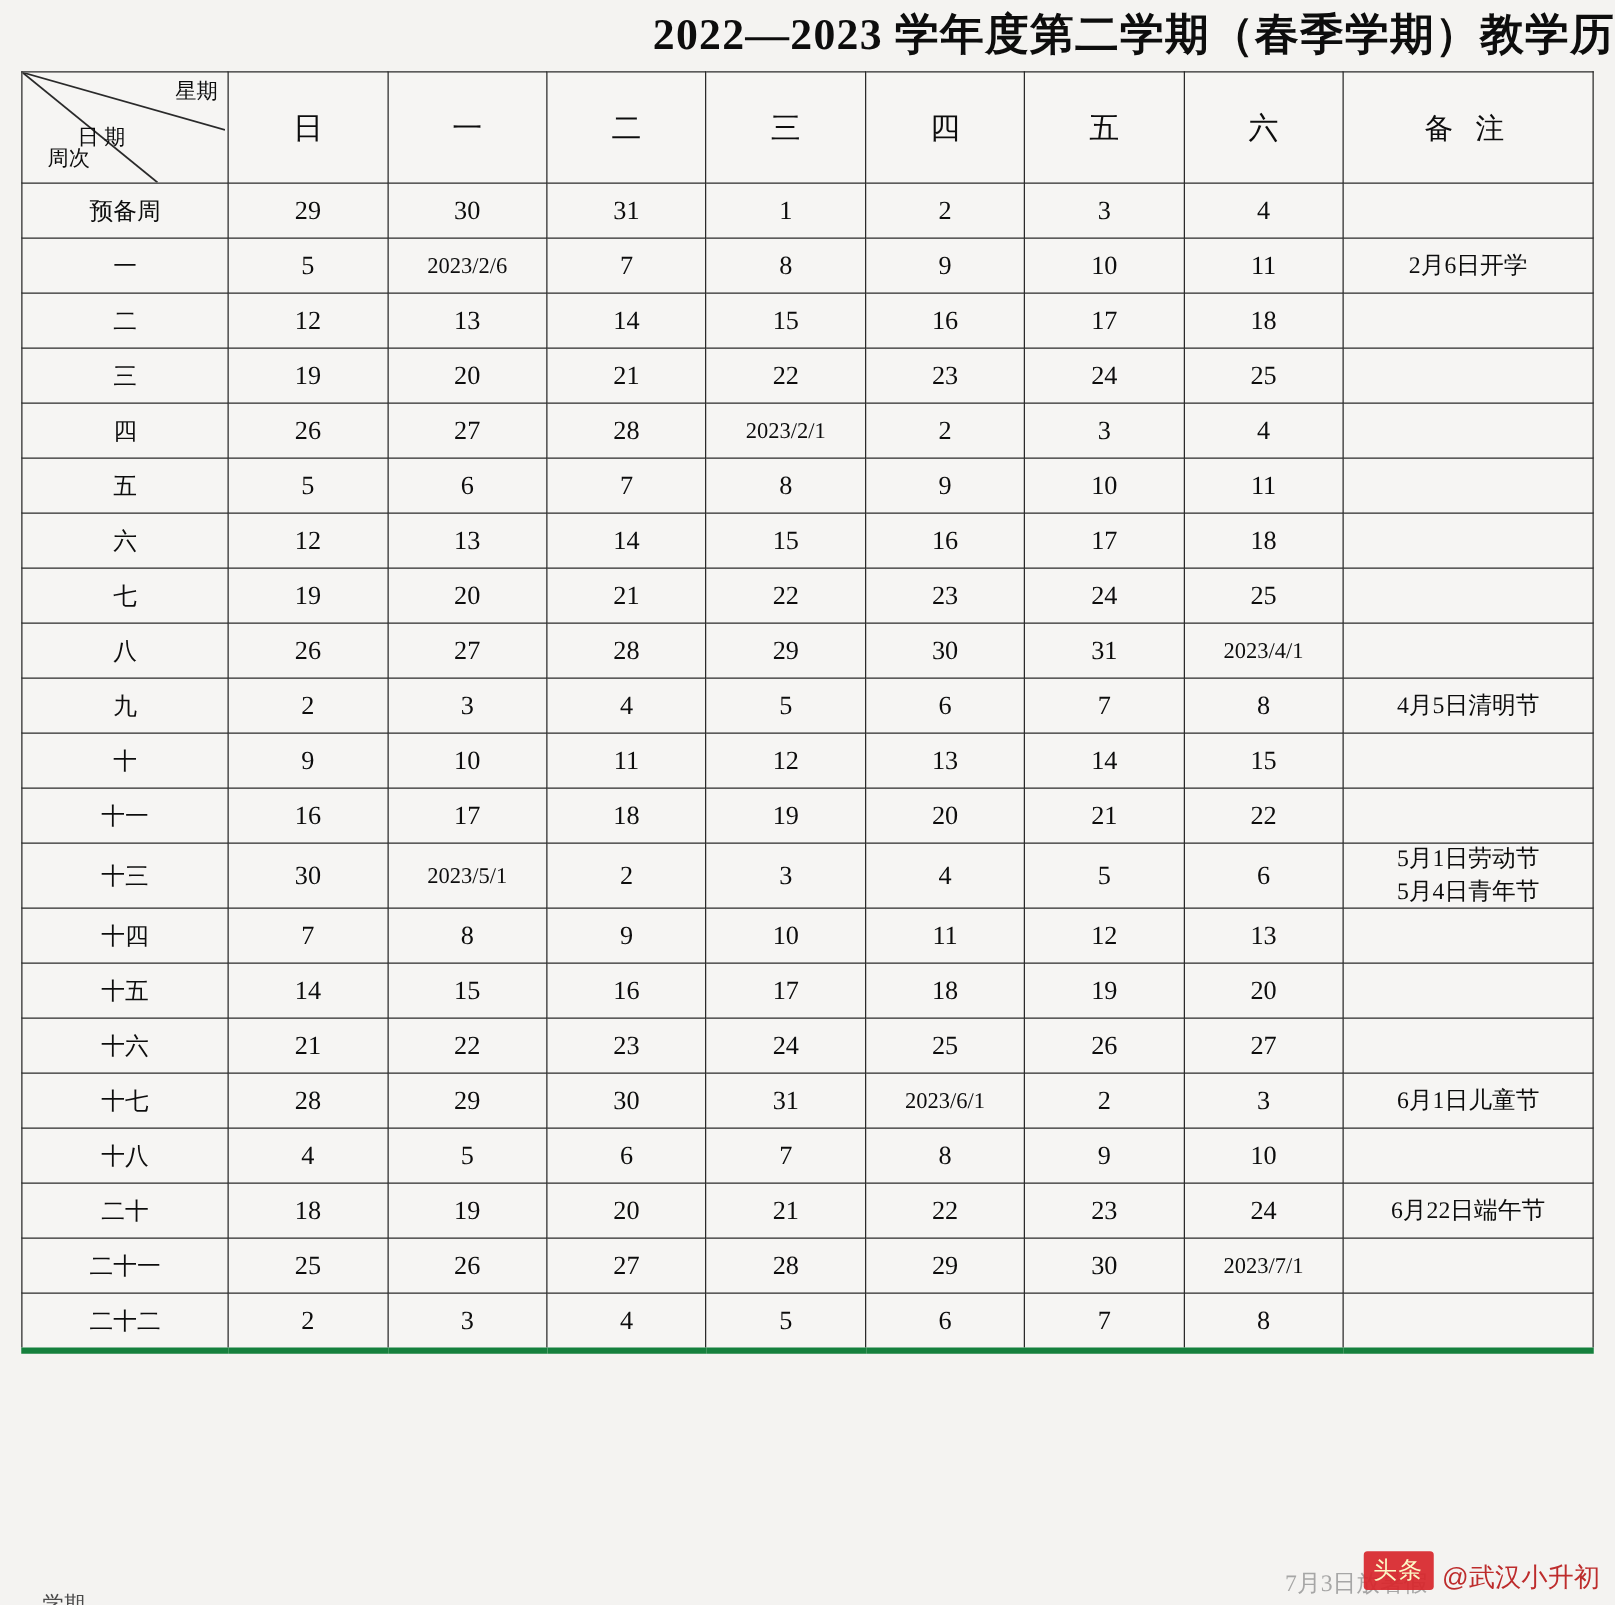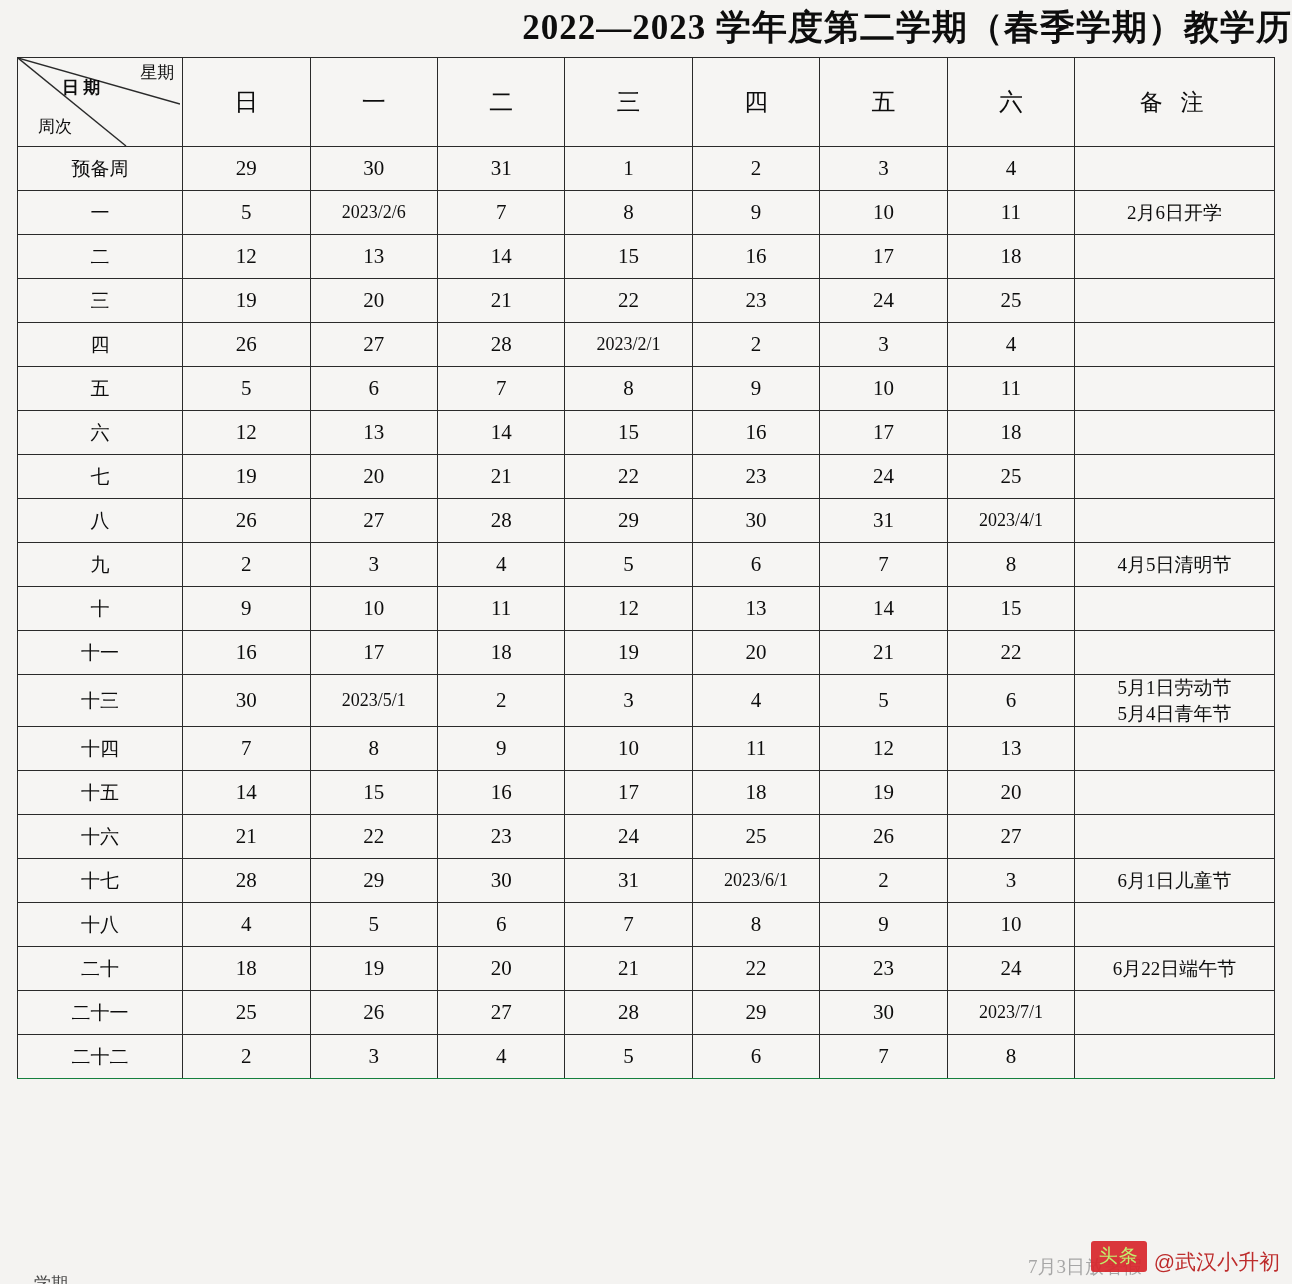--- a/index.html
+++ b/index.html
@@ -45,56 +45,56 @@
     position:relative;
     height:88px;
     padding:0;
   }
   .corner .lbl{
     position:absolute;
     font-size:17px;
     white-space:nowrap;
   }
   .corner .xingqi{right:8px;top:3px;}
-  .corner .riqi{left:44px;top:18px;font-weight:bold;}
+  .corner .riqi{left:44px;top:40px;}
   .corner .zhouci{left:20px;top:57px;}
   .corner svg{position:absolute;left:0;top:0;}
 
   th.hd{height:88px;font-size:24px;}
   th.hd.note{font-size:23px;letter-spacing:6px;}
 
   td.wk{font-size:19px;}
   td.d{font-size:21px;}
   td.d.small{font-size:18px;}
   td.note{font-size:19px;line-height:1.35;}
   td.note .l2{display:block;}
 
   
-  tr.last td{border-bottom:1px solid #15803d;}
+  tr.last td{border-bottom:5px solid #15803d;}
 
   #footer-scrap{
     position:absolute;
     left:34px;
     top:1272px;
     font-size:17px;
     color:#4a4a4a;
     font-family:"Liberation Serif", serif;
   }
   #watermark{
     position:absolute;
     right:12px;
     bottom:8px;
     display:flex;
     align-items:center;
     gap:7px;
     opacity:.92;
   }
   #watermark .tt{
     background:#d8262c;
-    color:#bef264;
+    color:#fef9c3;
     font-size:19px;
     padding:2px 8px 3px 8px;
     border-radius:3px;
     font-family:"Liberation Sans", sans-serif;
     letter-spacing:1px;
   }
   #watermark .handle{
     font-size:21px;
     color:#b91c1c;
     font-family:"Liberation Sans", sans-serif;

